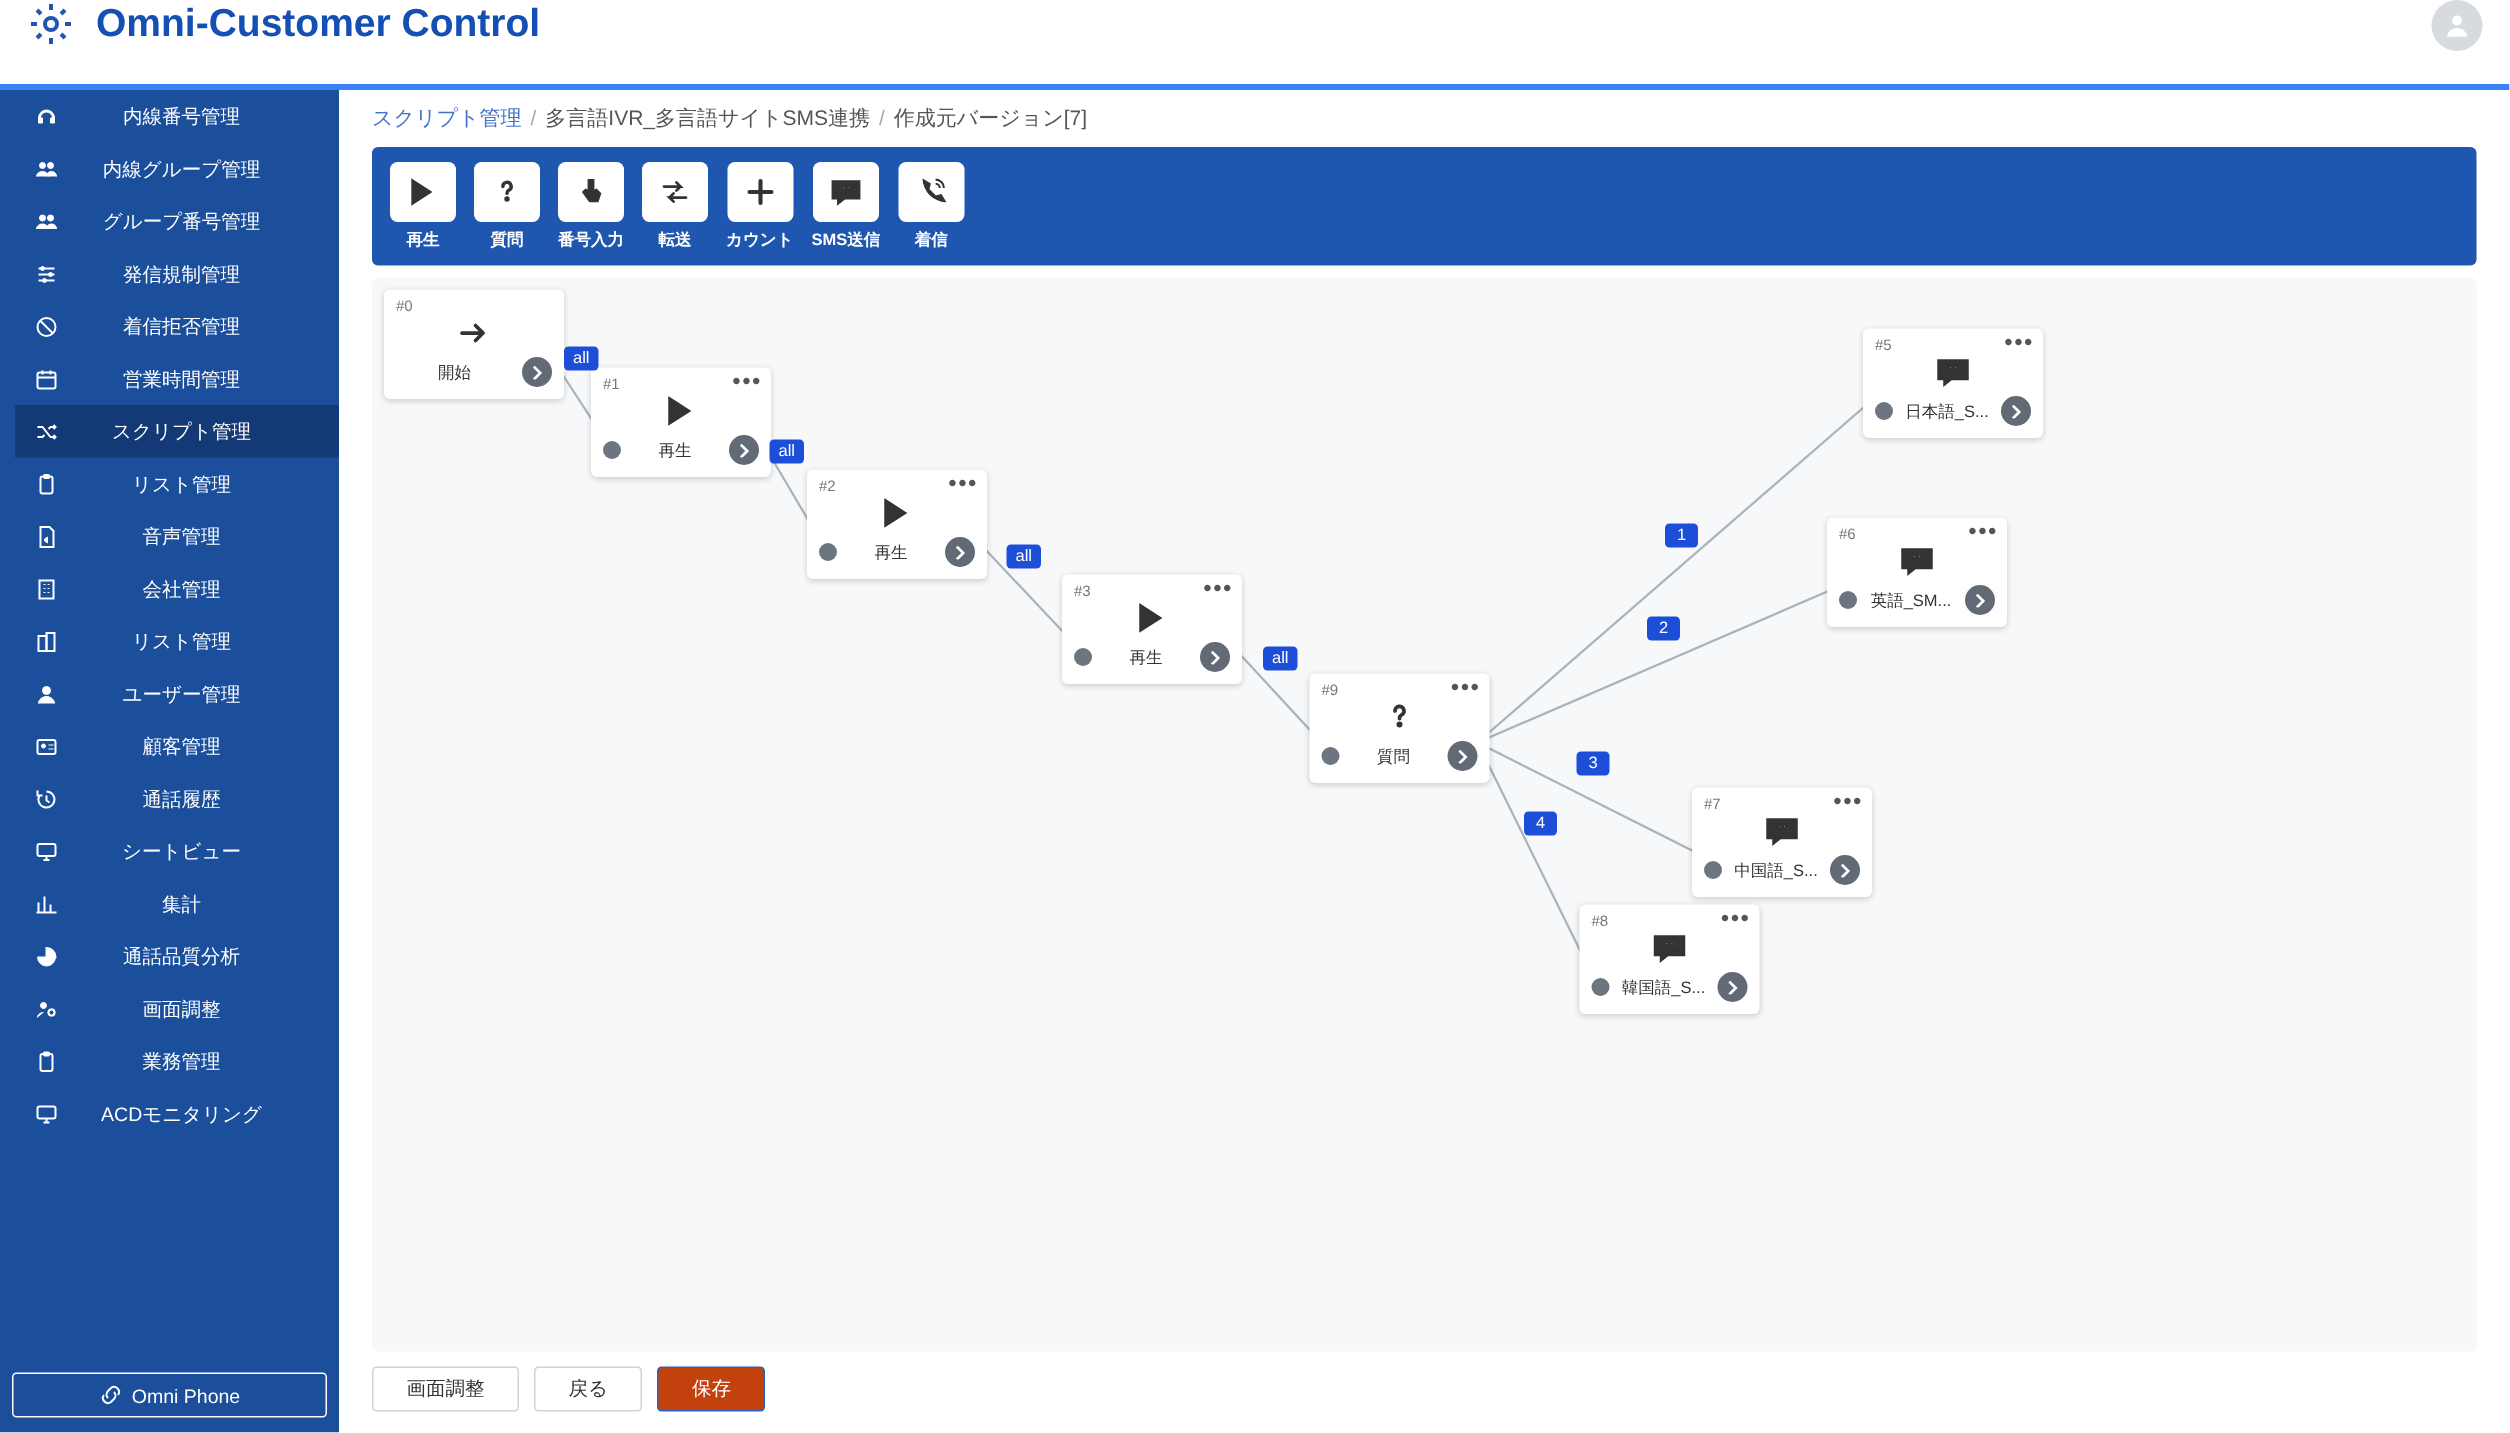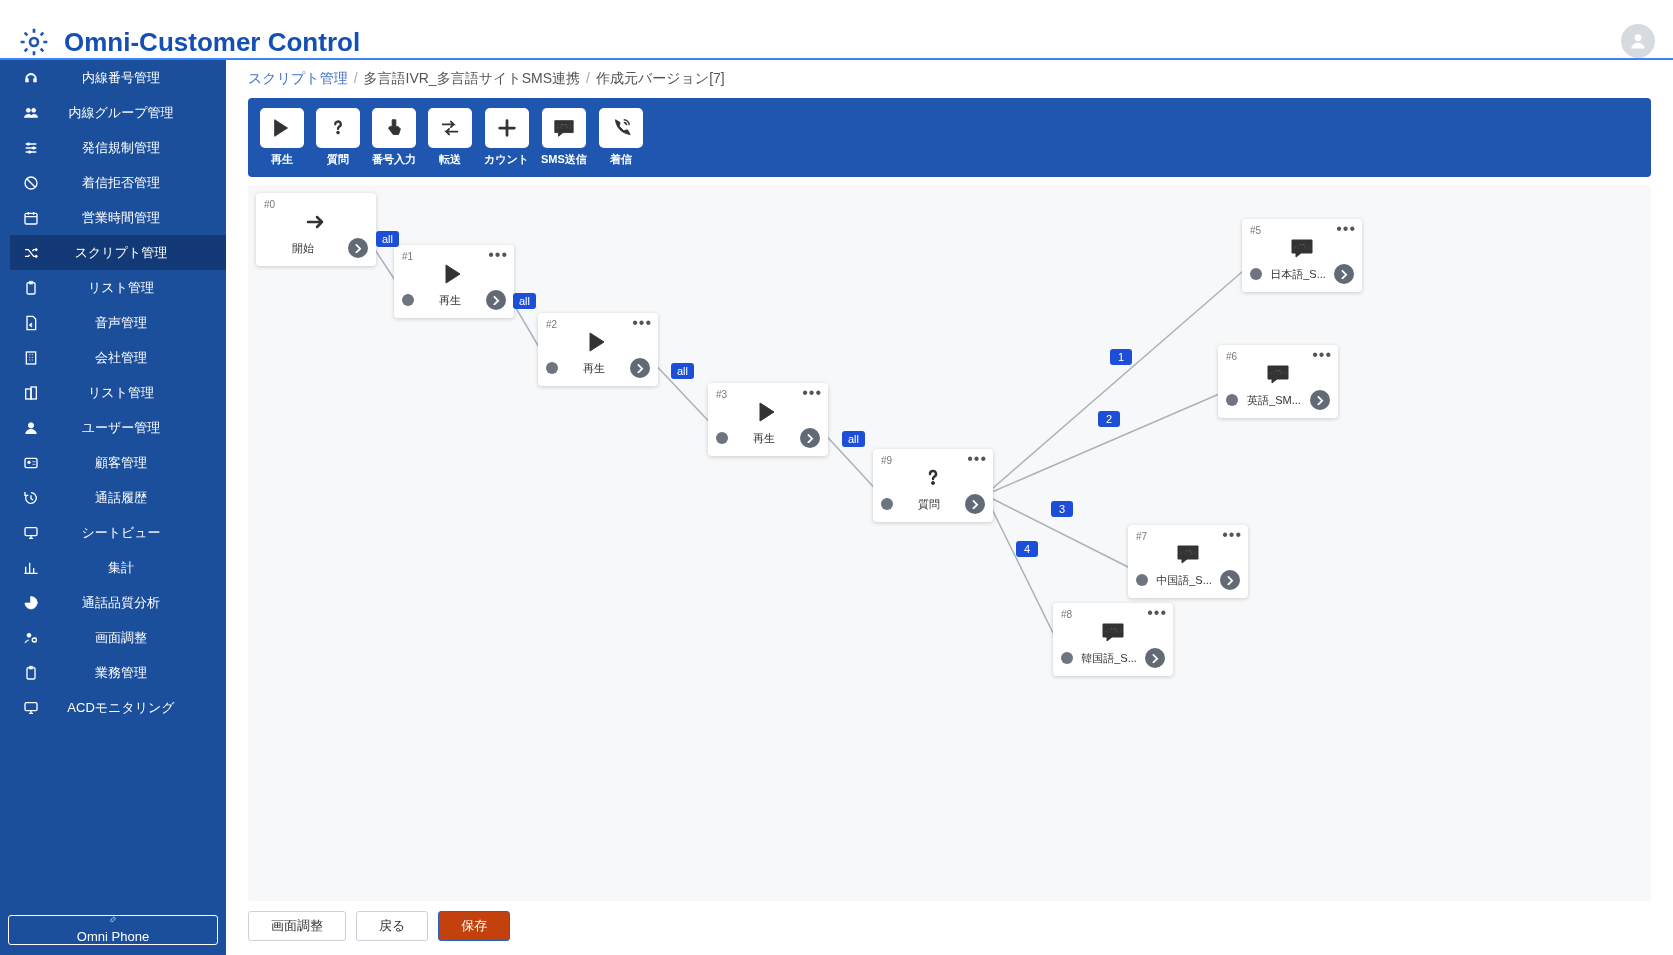--- a/index.html
+++ b/index.html
@@ -1,40 +1,40 @@
 <!DOCTYPE html>
 <html><head>
 <meta charset="utf-8">
 <style>
 * { box-sizing: border-box; margin: 0; padding: 0; font-family: "Helvetica Neue", Arial, sans-serif; }
 html, body { width: 1673px; height: 955px; overflow: hidden; background: #fff; }
 
 
-.topbar { height: 60px; display: flex; align-items: flex-end; padding: 0 18px; border-bottom: 2px solid #3b82f6; background: #fff; }
+.topbar { height: 60px; display: flex; align-items: flex-start; padding: 0 18px; border-bottom: 4px solid #3b82f6; background: #fff; }
 .logo { width: 32px; height: 32px; margin-right: 14px; }
 .logo svg { width: 100%; height: 100%; }
 .brand { font-size: 26px; font-weight: 700; color: #144fb3; }
 .avatar { margin-left: auto; width: 34px; height: 34px; border-radius: 50%; background: #d7dbe0; display:flex; align-items:center; justify-content:center; color:#fff; }
 
 
 .body { display: flex; height: calc(955px - 60px); }
 
 
 .sidebar { width: 226px; background: #1b4f9c; color: #fff; display:flex; flex-direction:column; overflow:hidden; position:relative; }
 .sidebar-scroll { flex:1; overflow-y:auto; overflow-x:hidden; }
 .sidebar-scroll::-webkit-scrollbar { width: 8px; }
 .sidebar-scroll::-webkit-scrollbar-track { background: #1b4f9c; }
 .sidebar-scroll::-webkit-scrollbar-thumb { background: #bed1ed; border-radius: 0; }
 .nav-item { display:flex; align-items:center; height:35px; padding: 0 12px; font-size:13px; cursor:pointer;margin-left:10px; }
 .nav-item.active { background:#133a77; }
 .nav-icon { width:18px; margin-right:12px; display:flex; justify-content:center; color:#fff; }
 .nav-label { flex:1; text-align:center; padding-right:24px; }
 .side-footer { border-top:0; }
 .side-footer .nav-item { justify-content:center; }
-.omni-phone { margin:6px 8px 10px; border:1px solid #fff; border-radius:3px; height:30px; display:flex; align-items:center; justify-content:center; gap:6px; font-size:13px; cursor:pointer;flex-direction:column; }
+.omni-phone { margin:6px 8px 10px; border:1px solid #fff; border-radius:3px; height:30px; display:flex; align-items:center; justify-content:center; gap:6px; font-size:13px; cursor:pointer; }
 
 
 .main { flex:1; display:flex; flex-direction:column; background:#fff; }
 .breadcrumb { padding: 10px 22px; font-size:14px; color:#555; display:flex; gap:6px; }
 .breadcrumb .bc-link { color:#4273c7; cursor:pointer; }
 .breadcrumb .sep { color:#aaa; }
 
 
 .toolbar { margin: 0 22px; background:#1e56b0; border-radius:4px; padding:10px 12px; display:flex; gap:12px; }
 .tool { display:flex; flex-direction:column; align-items:center; color:#fff; cursor:pointer; }
@@ -210,20 +210,28 @@
           </span>
           <span class="nav-label">内線番号管理</span>
         </div>
         <div class="nav-item">
           <span class="nav-icon">
             <svg viewBox="0 0 24 24" width="16" height="16" fill="#fff" stroke="#fff">
               <use href="#ic-users"></use>
             </svg>
           </span>
           <span class="nav-label">内線グループ管理</span>
+        </div>
+        <div class="nav-item">
+          <span class="nav-icon">
+            <svg viewBox="0 0 24 24" width="16" height="16" fill="#fff" stroke="#fff">
+              <use href="#ic-users"></use>
+            </svg>
+          </span>
+          <span class="nav-label">グループ番号管理</span>
         </div>
         <div class="nav-item">
           <span class="nav-icon">
             <svg viewBox="0 0 24 24" width="16" height="16" fill="#fff" stroke="#fff">
               <use href="#ic-sliders"></use>
             </svg>
           </span>
           <span class="nav-label">発信規制管理</span>
         </div>
         <div class="nav-item">

